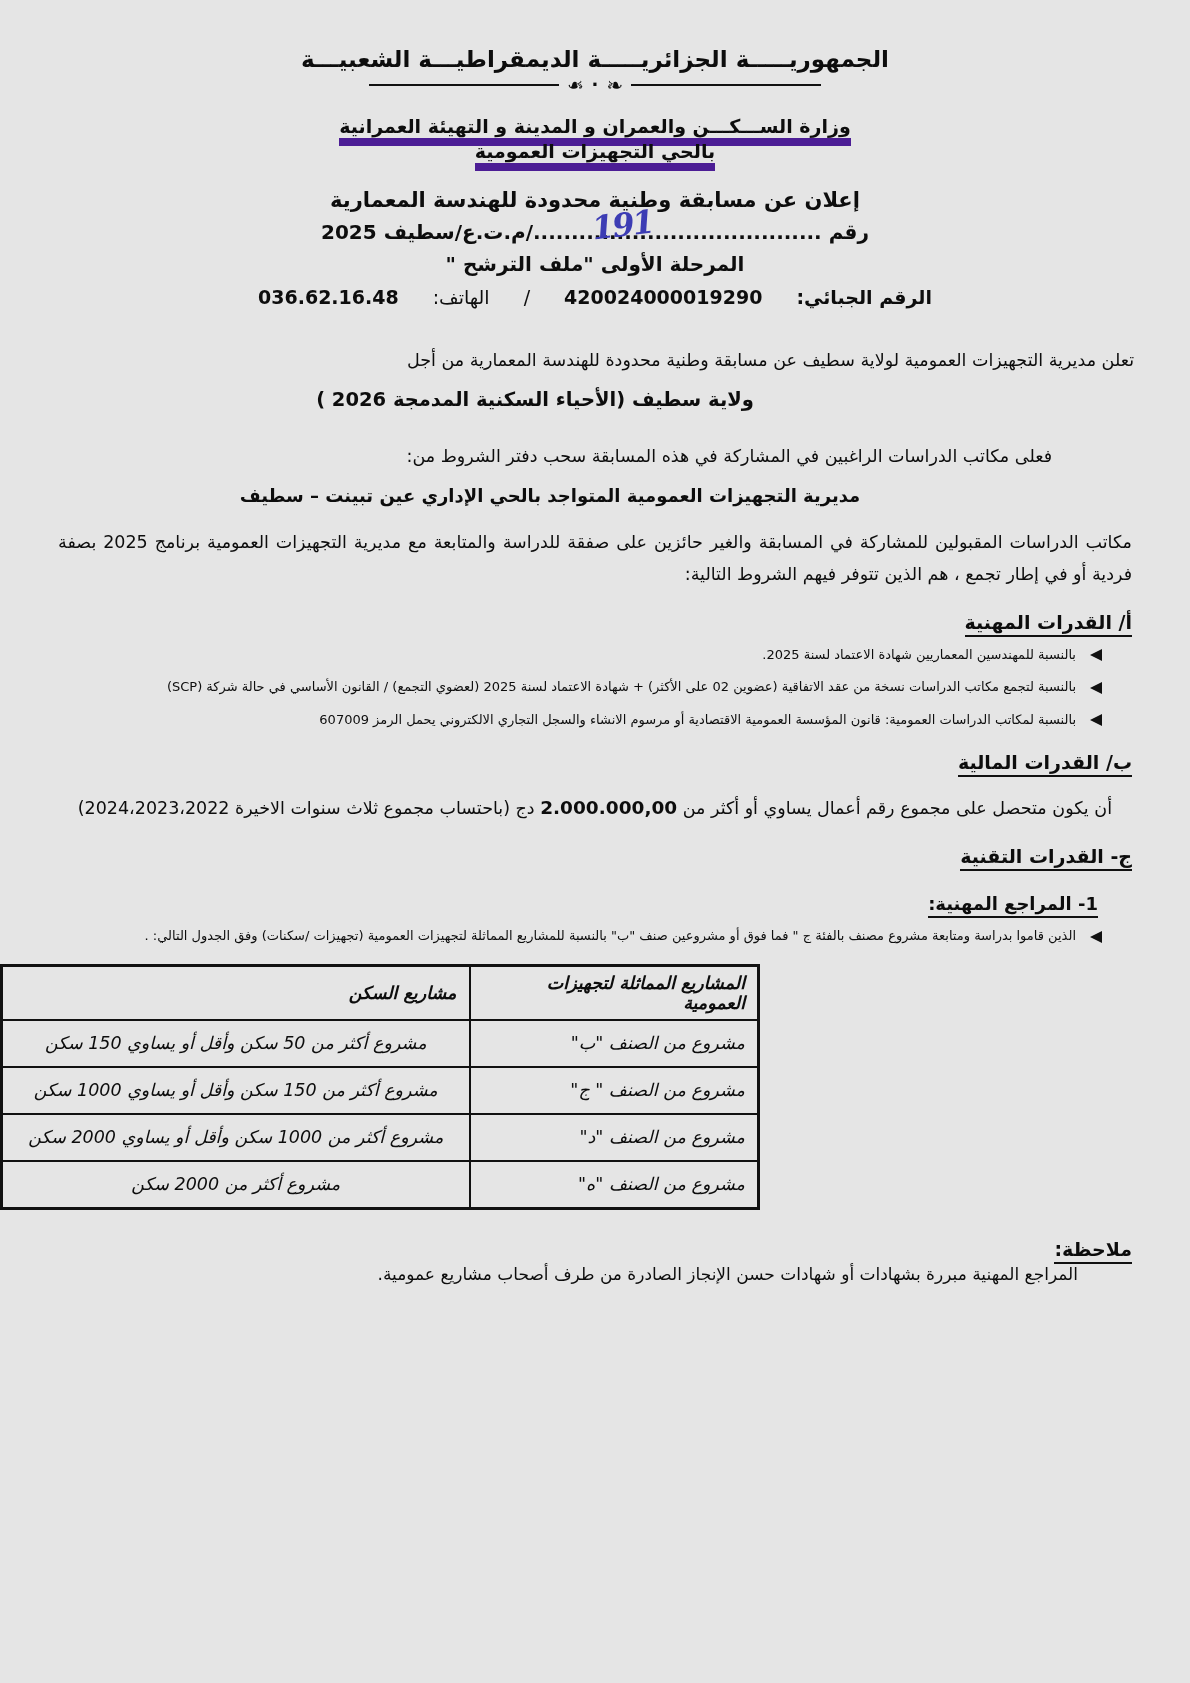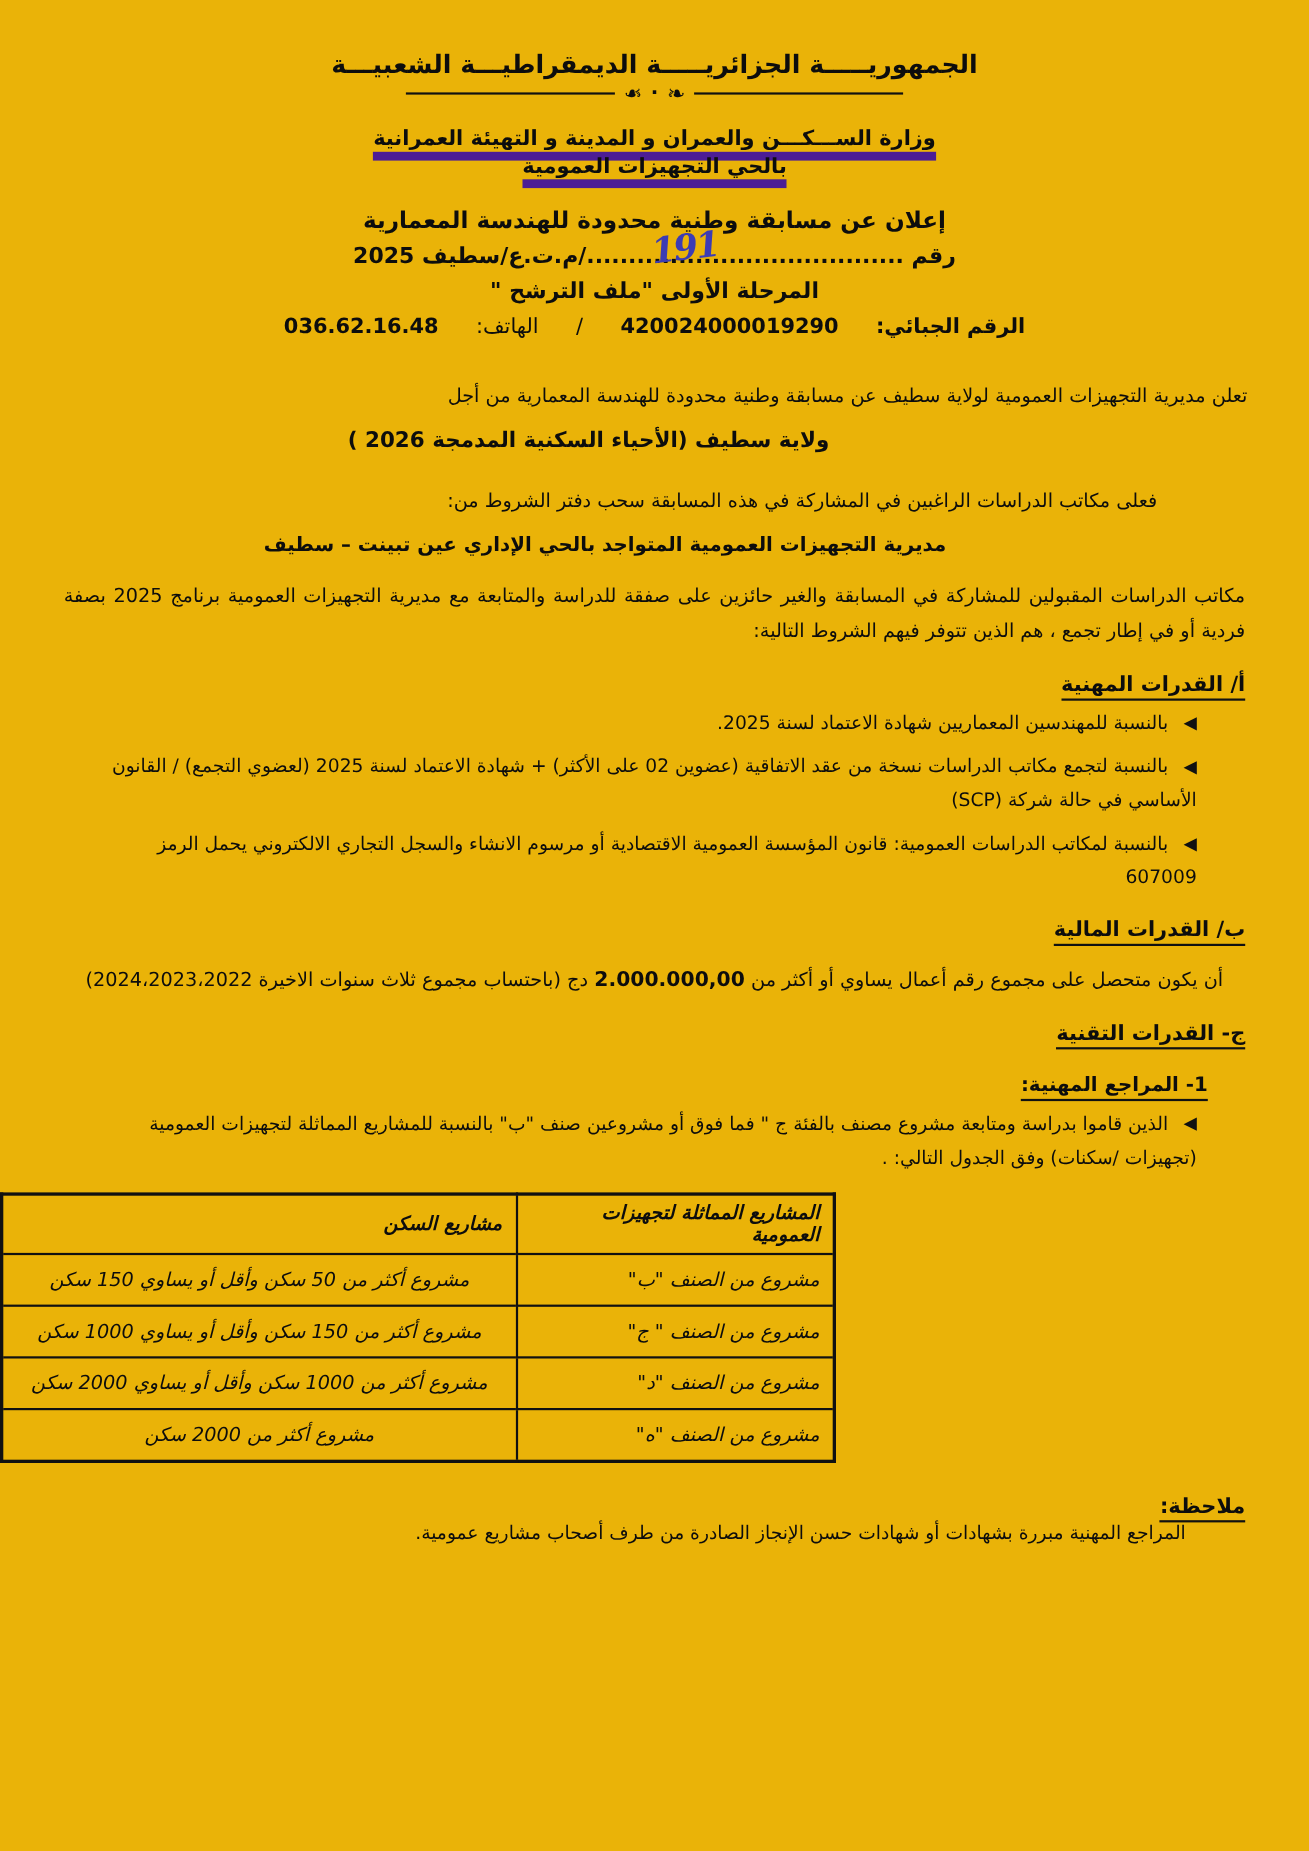--- a/index.html
+++ b/index.html
@@ -1,20 +1,20 @@
 <!DOCTYPE html>
 <html><head>
 <meta charset="utf-8">
 <style>
   html,body{margin:0;padding:0;background:#777;}
   .page{
     position:relative;
     width:1190px;height:1683px;
     margin:0 auto;
-    background:#eab308;
+    background:#e5e5e5;
     font-family:"DejaVu Sans",sans-serif;
     color:#0d0d0d;
     overflow:hidden;
   }
   
   .rep-line{
     padding-top:46px;text-align:center;
     font-size:23px;font-weight:bold;letter-spacing:.5px;
   }
   .ornament{
@@ -62,21 +62,21 @@
   .withdraw{margin-top:22px;padding-right:138px;padding-left:60px;text-align:right;}
   .address{margin-top:6px;text-align:center;position:relative;left:-45px;font-weight:bold;font-size:18px;}
   .eligibility{margin-top:14px;padding:0 58px;text-align:justify;}
   .sec-heading{
     direction:rtl;margin-top:20px;padding-right:58px;
     font-size:19px;font-weight:bold;text-align:right;
   }
   .sec-heading span{border-bottom:2px solid #111;padding-bottom:2px;}
   .bullets{direction:rtl;margin:10px 0 0 0;padding:0 88px 0 60px;list-style:none;}
   .bullets li{
-    position:relative;margin:9px 14px;font-size:17px;line-height:1.8;text-align:right;
+    position:relative;margin:9px 0;font-size:13px;line-height:1.8;text-align:right;
   }
   .arrow{
     display:inline-block;width:0;height:0;
     border-top:6px solid transparent;border-bottom:6px solid transparent;
     border-right:12px solid #111;
     margin-left:14px;vertical-align:middle;
   }
   .financial-para{margin-top:18px;padding:0 78px 0 60px;text-align:right;}
   .financial-para .amount{font-weight:bold;font-size:18.5px;}
   .financial-para .years{font-weight:normal;unicode-bidi:isolate;}

